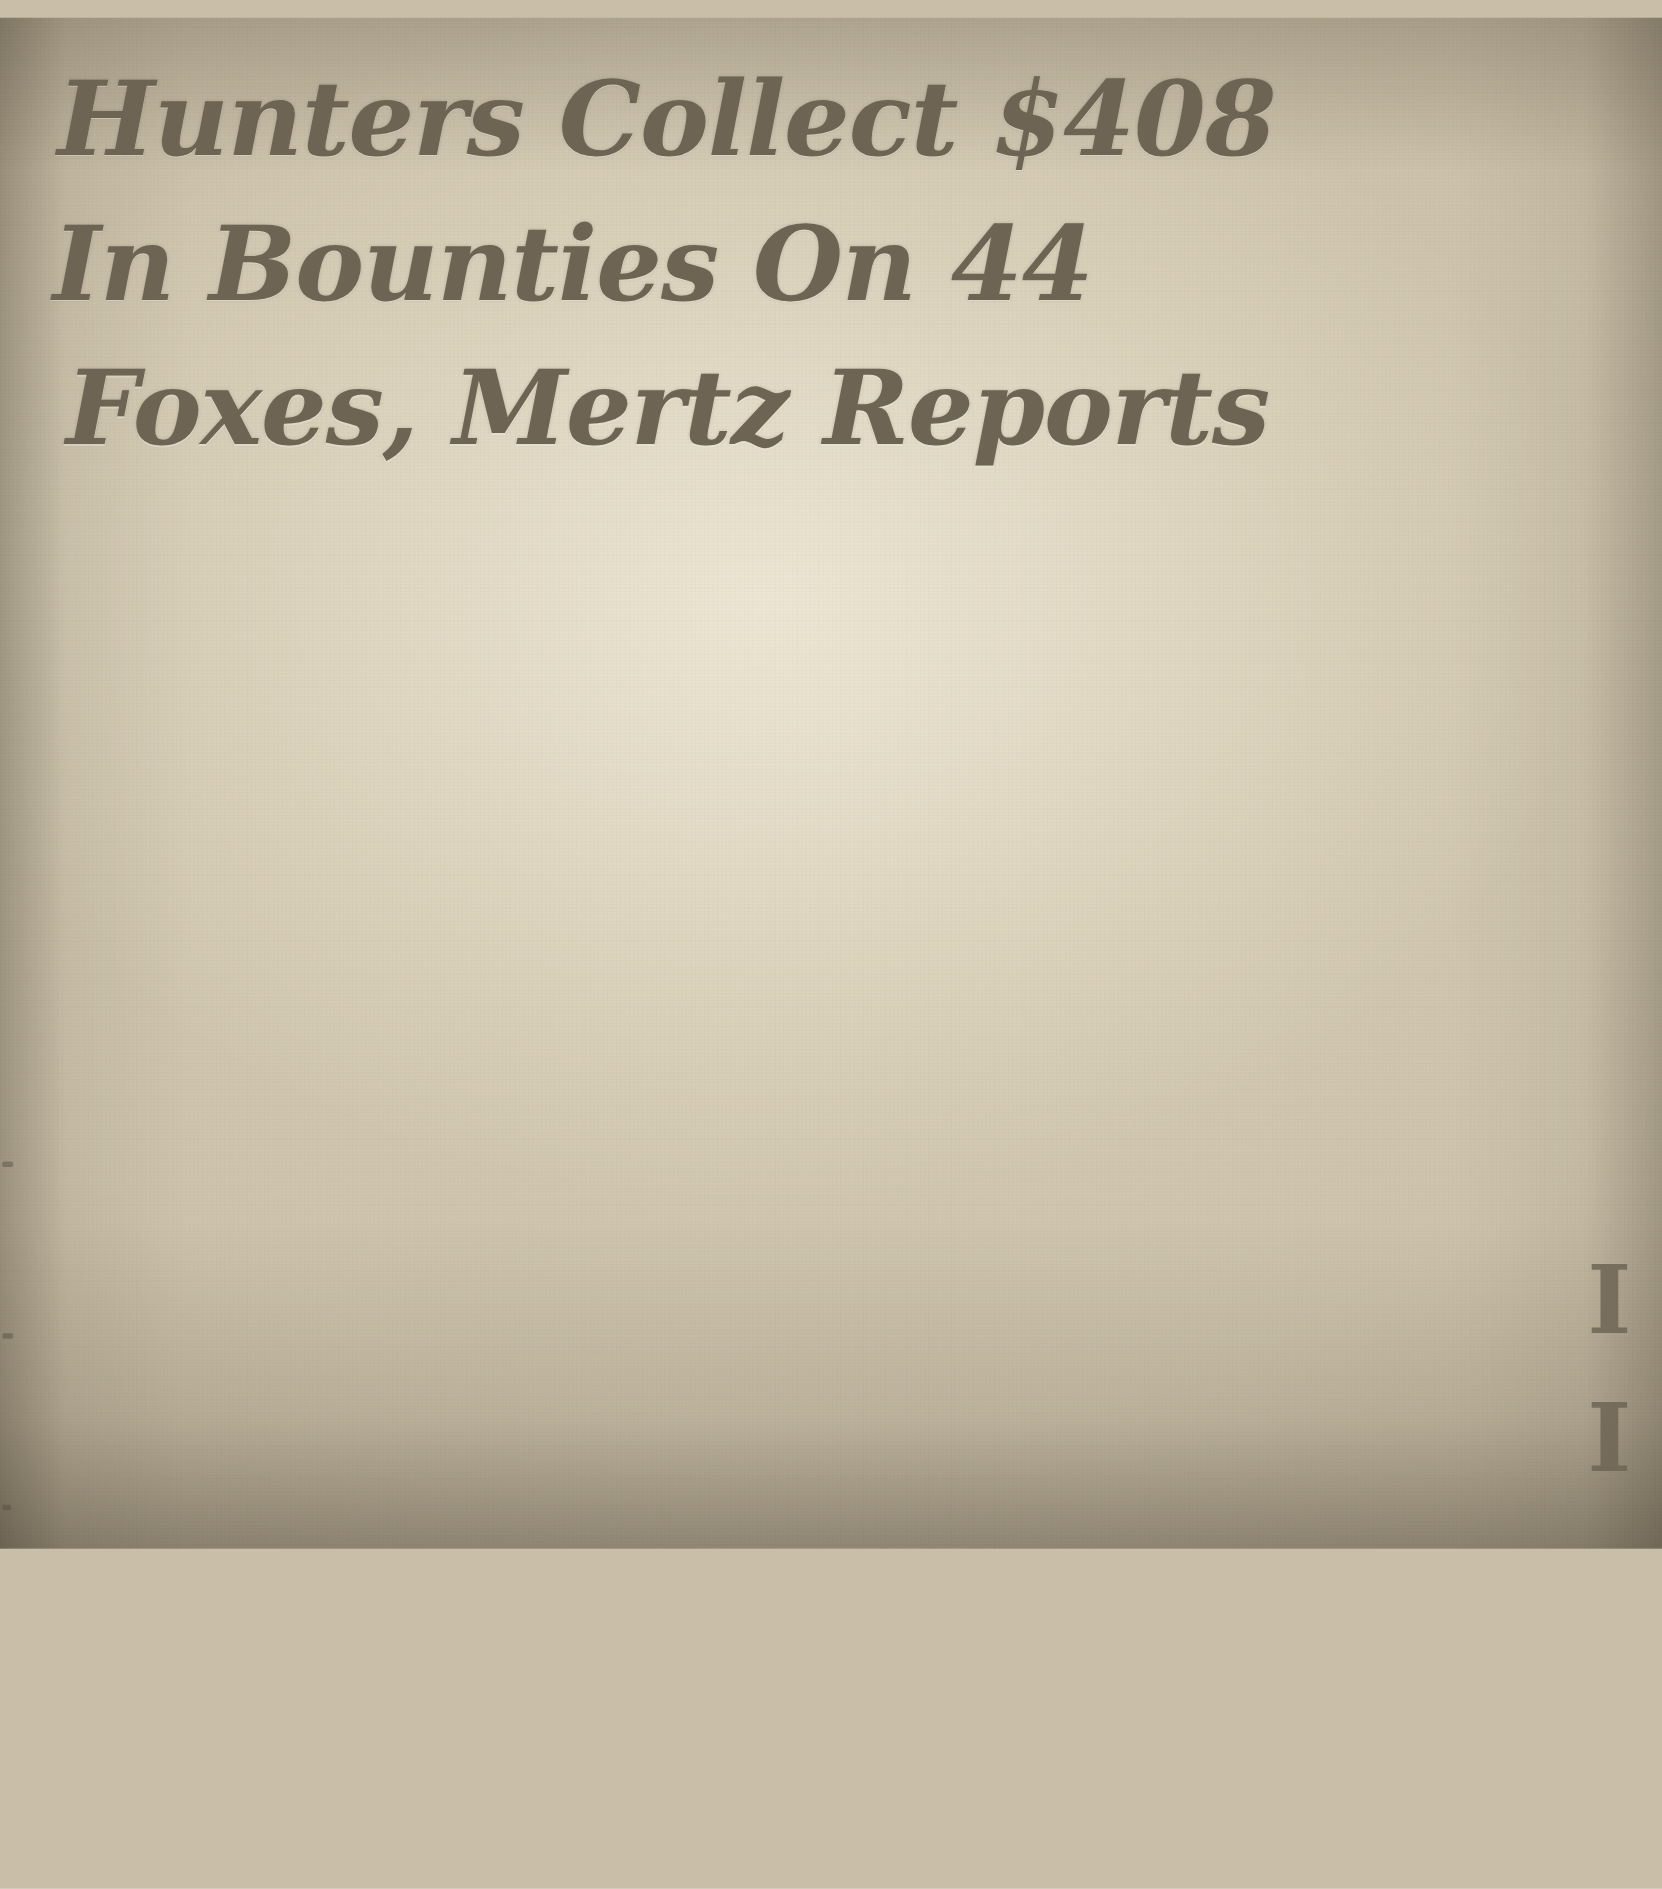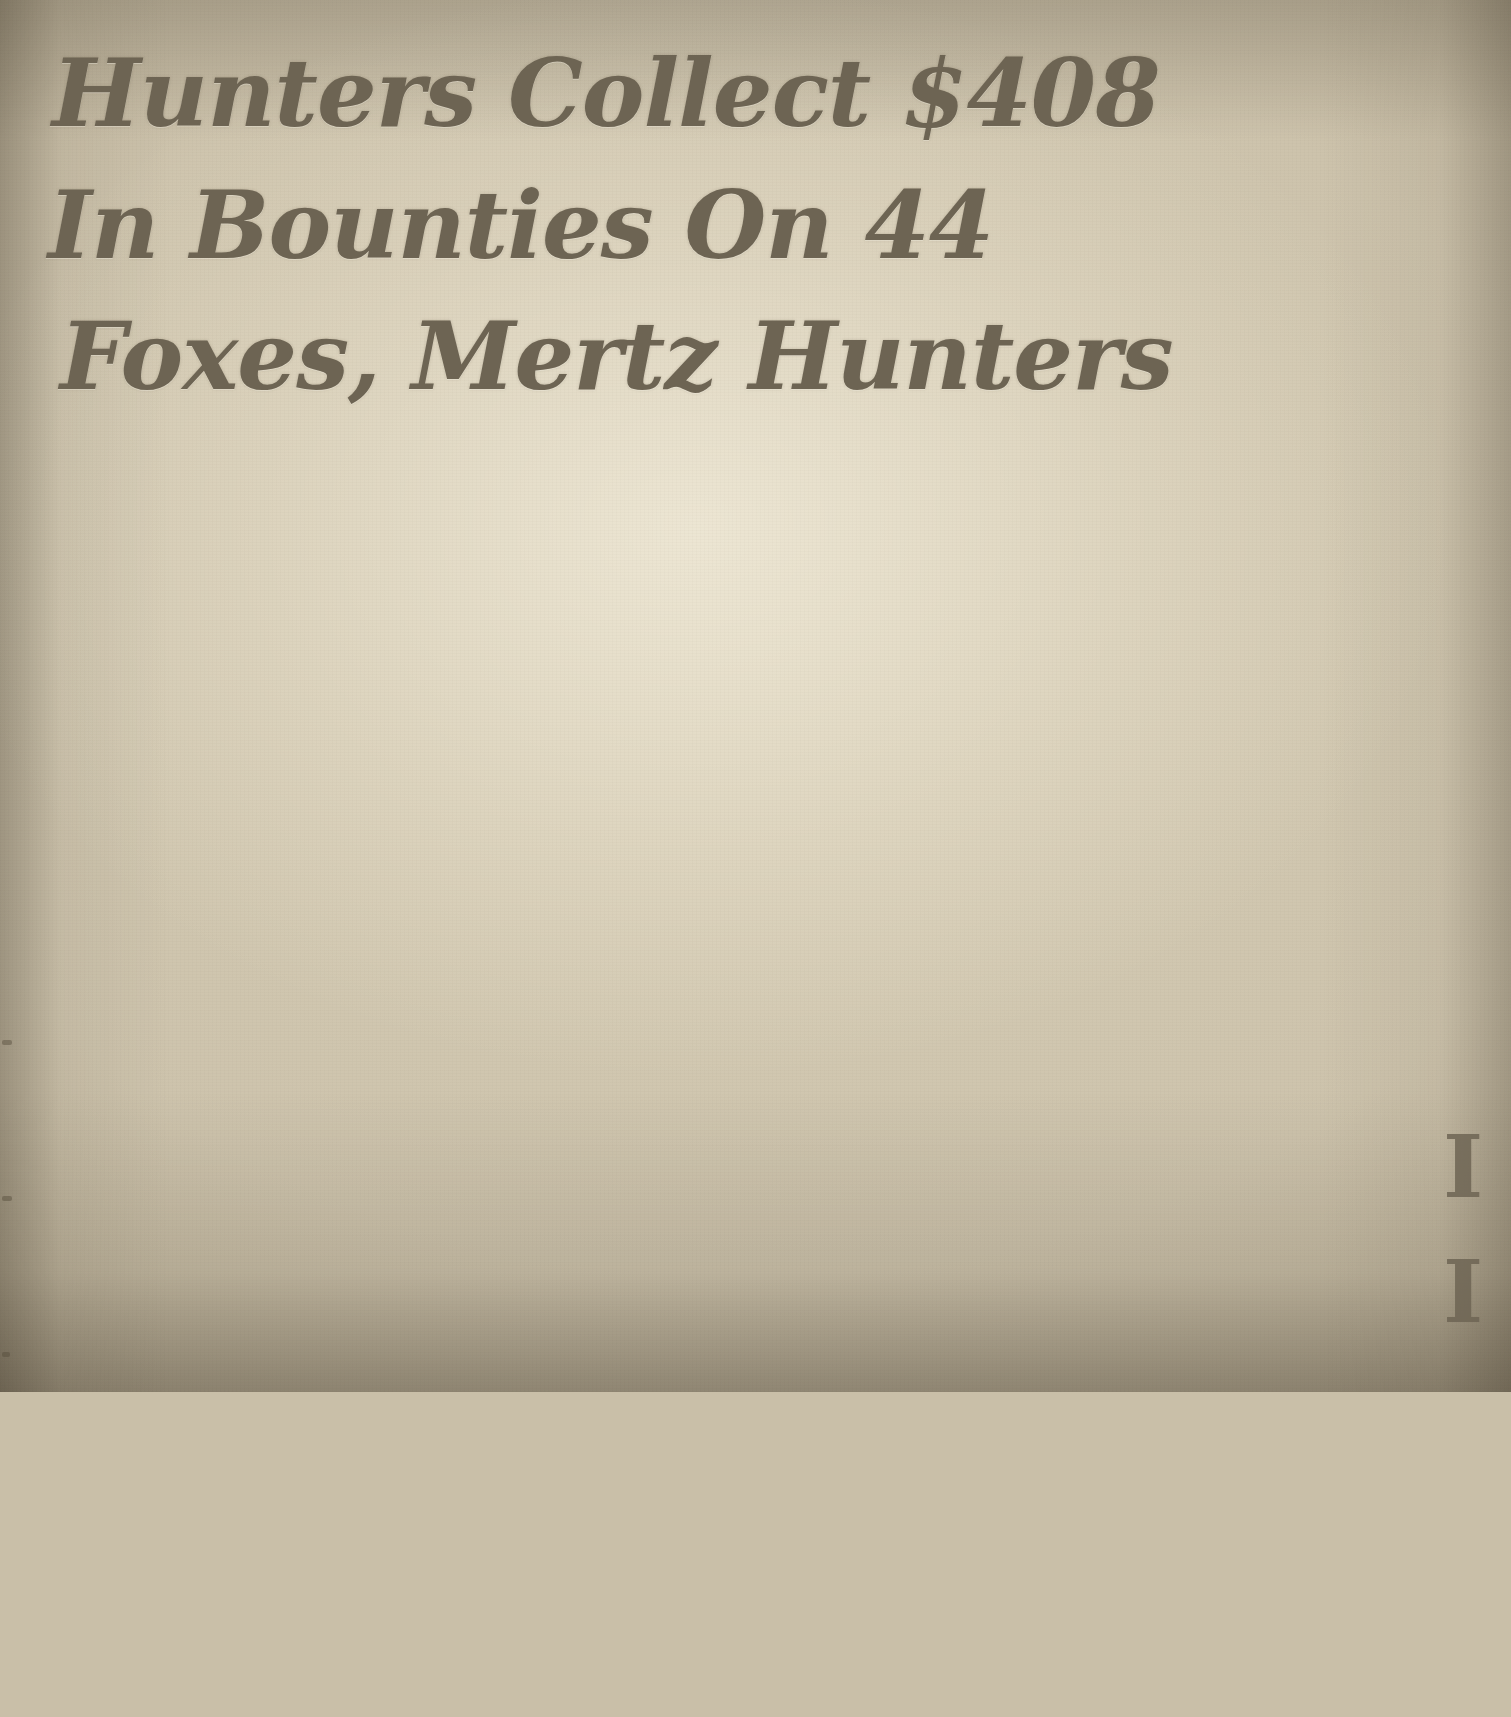--- a/index.html
+++ b/index.html
@@ -16,20 +16,21 @@
 
   
   #clipping {
     position: relative;
     width: 1511px;
     height: 1392px;
     background:
       radial-gradient(ellipse 70% 55% at 46% 38%, rgba(255,250,235,0.55) 0%, rgba(255,248,230,0.22) 42%, rgba(0,0,0,0.0) 72%),
       radial-gradient(ellipse 120% 95% at 50% 46%, #d8cfb8 0%, #cdc3ac 48%, #b6ab93 78%, #9b9079 100%);
     overflow: hidden;
+    margin-top: 16px;
   }
   
   #clipping::after {
     content: "";
     position: absolute;
     inset: 0;
     pointer-events: none;
     background:
       linear-gradient(to right, rgba(60,52,38,0.30) 0px, rgba(60,52,38,0.06) 60px, rgba(0,0,0,0) 170px),
       linear-gradient(to left, rgba(60,52,38,0.26) 0px, rgba(60,52,38,0.05) 70px, rgba(0,0,0,0) 190px),
@@ -129,21 +130,21 @@
 <body>
 
 <div id="clipping">
   <div id="grain"></div>
 
   <div class="content">
 
     <h1 class="headline">
       <span class="hl-line hl-1">Hunters Collect $408</span>
       <span class="hl-line hl-2">In Bounties On 44</span>
-      <span class="hl-line hl-3">Foxes, Mertz Hunters</span>
+      <span class="hl-line hl-3">Foxes, Mertz Reports</span>
     </h1>
 
     <div class="body-col">
     </div>
 
   </div>
 
   <div id="right-fragment">
     <span>I</span>
     <span>I</span>

